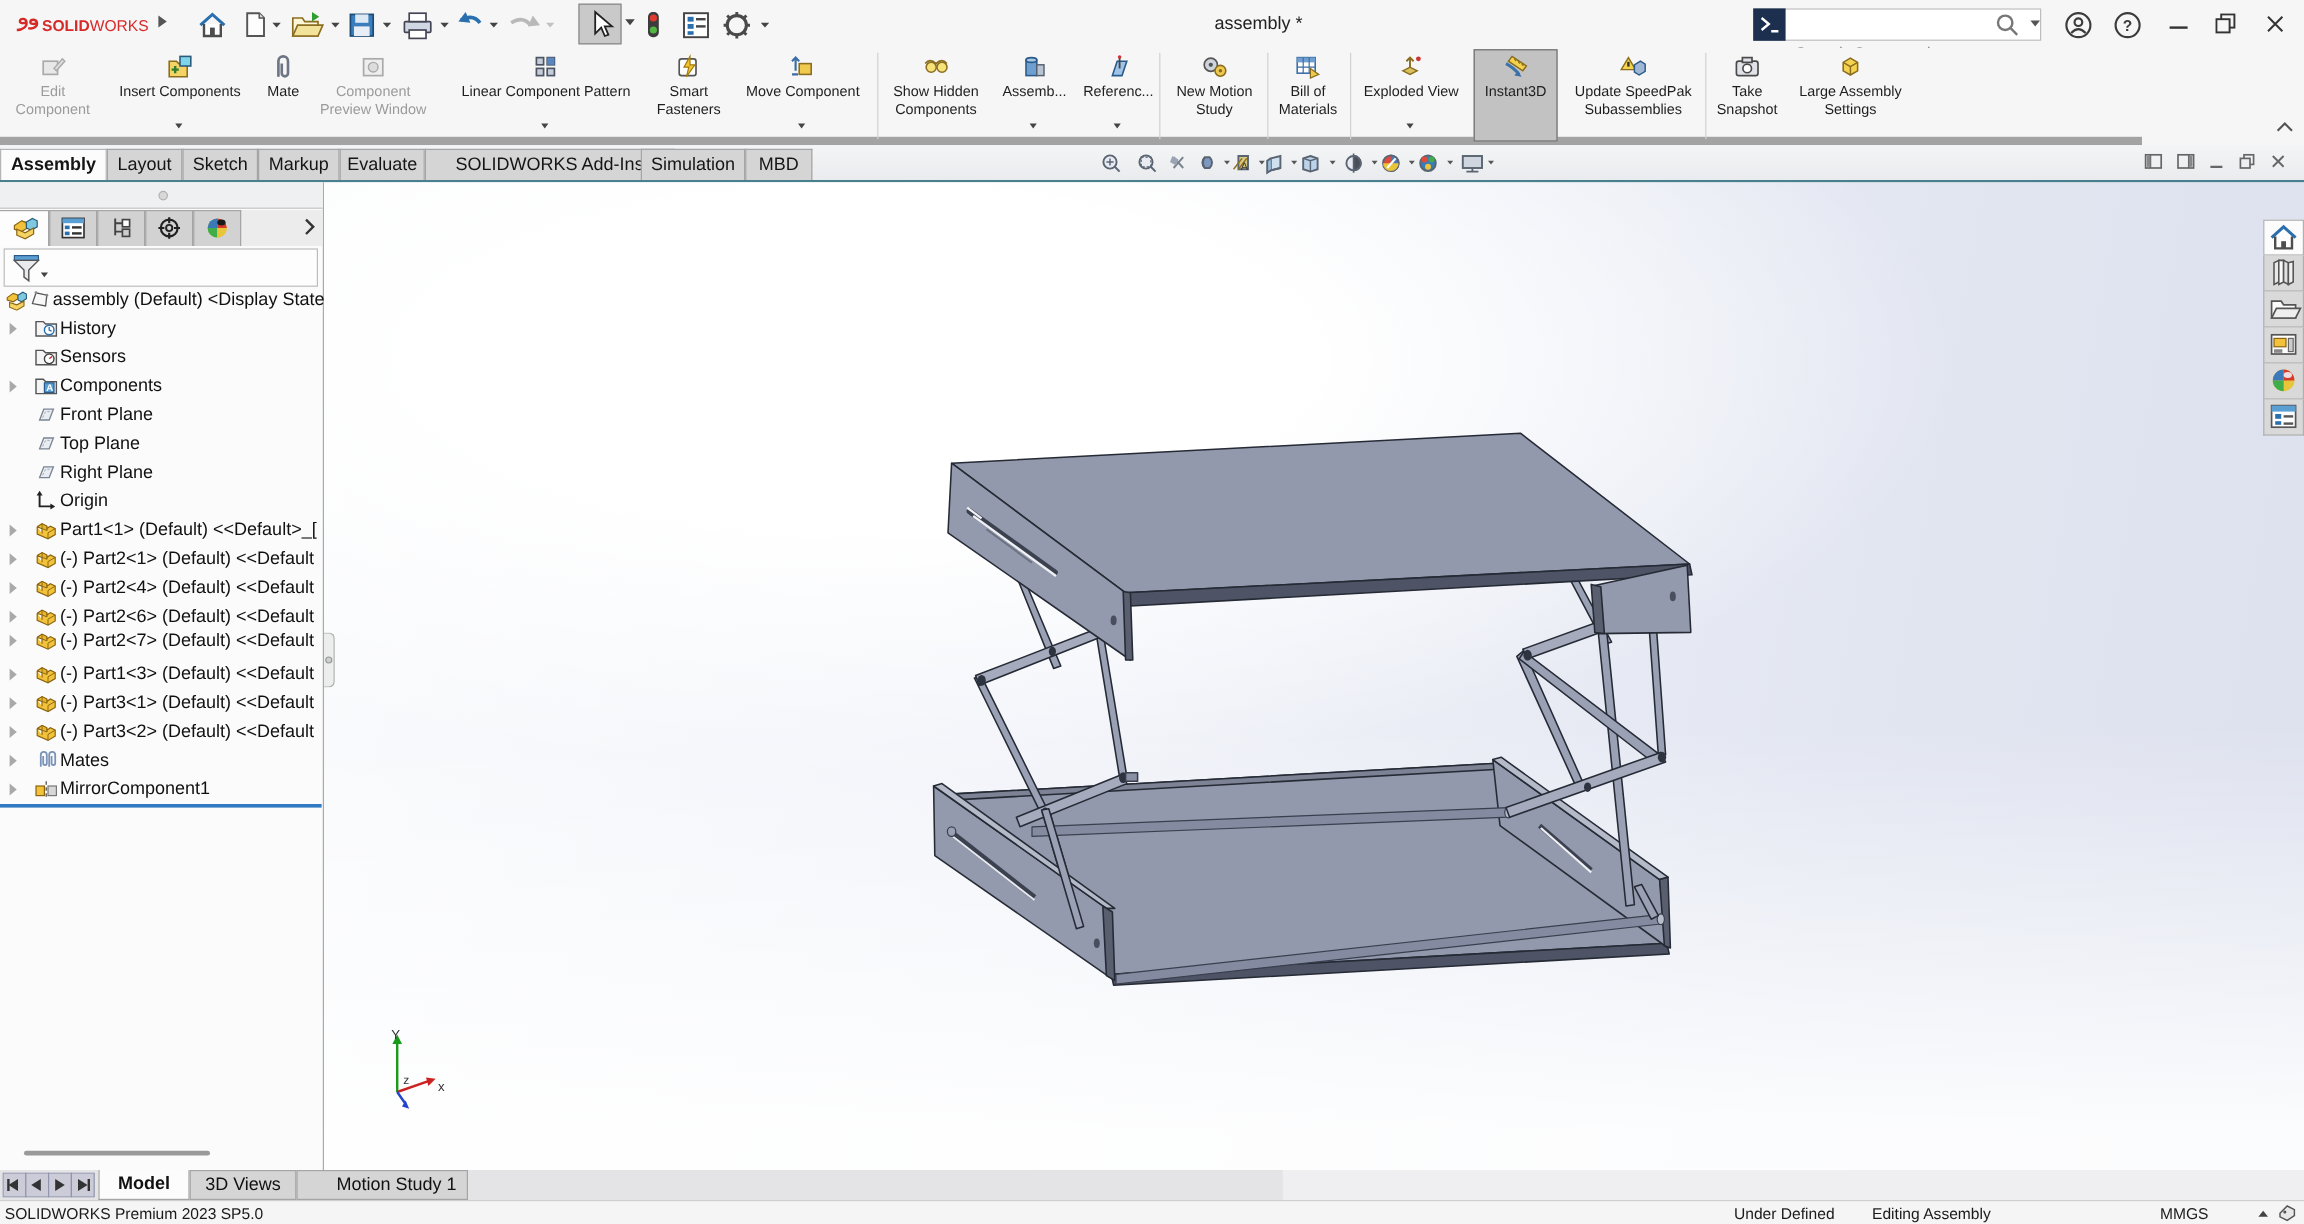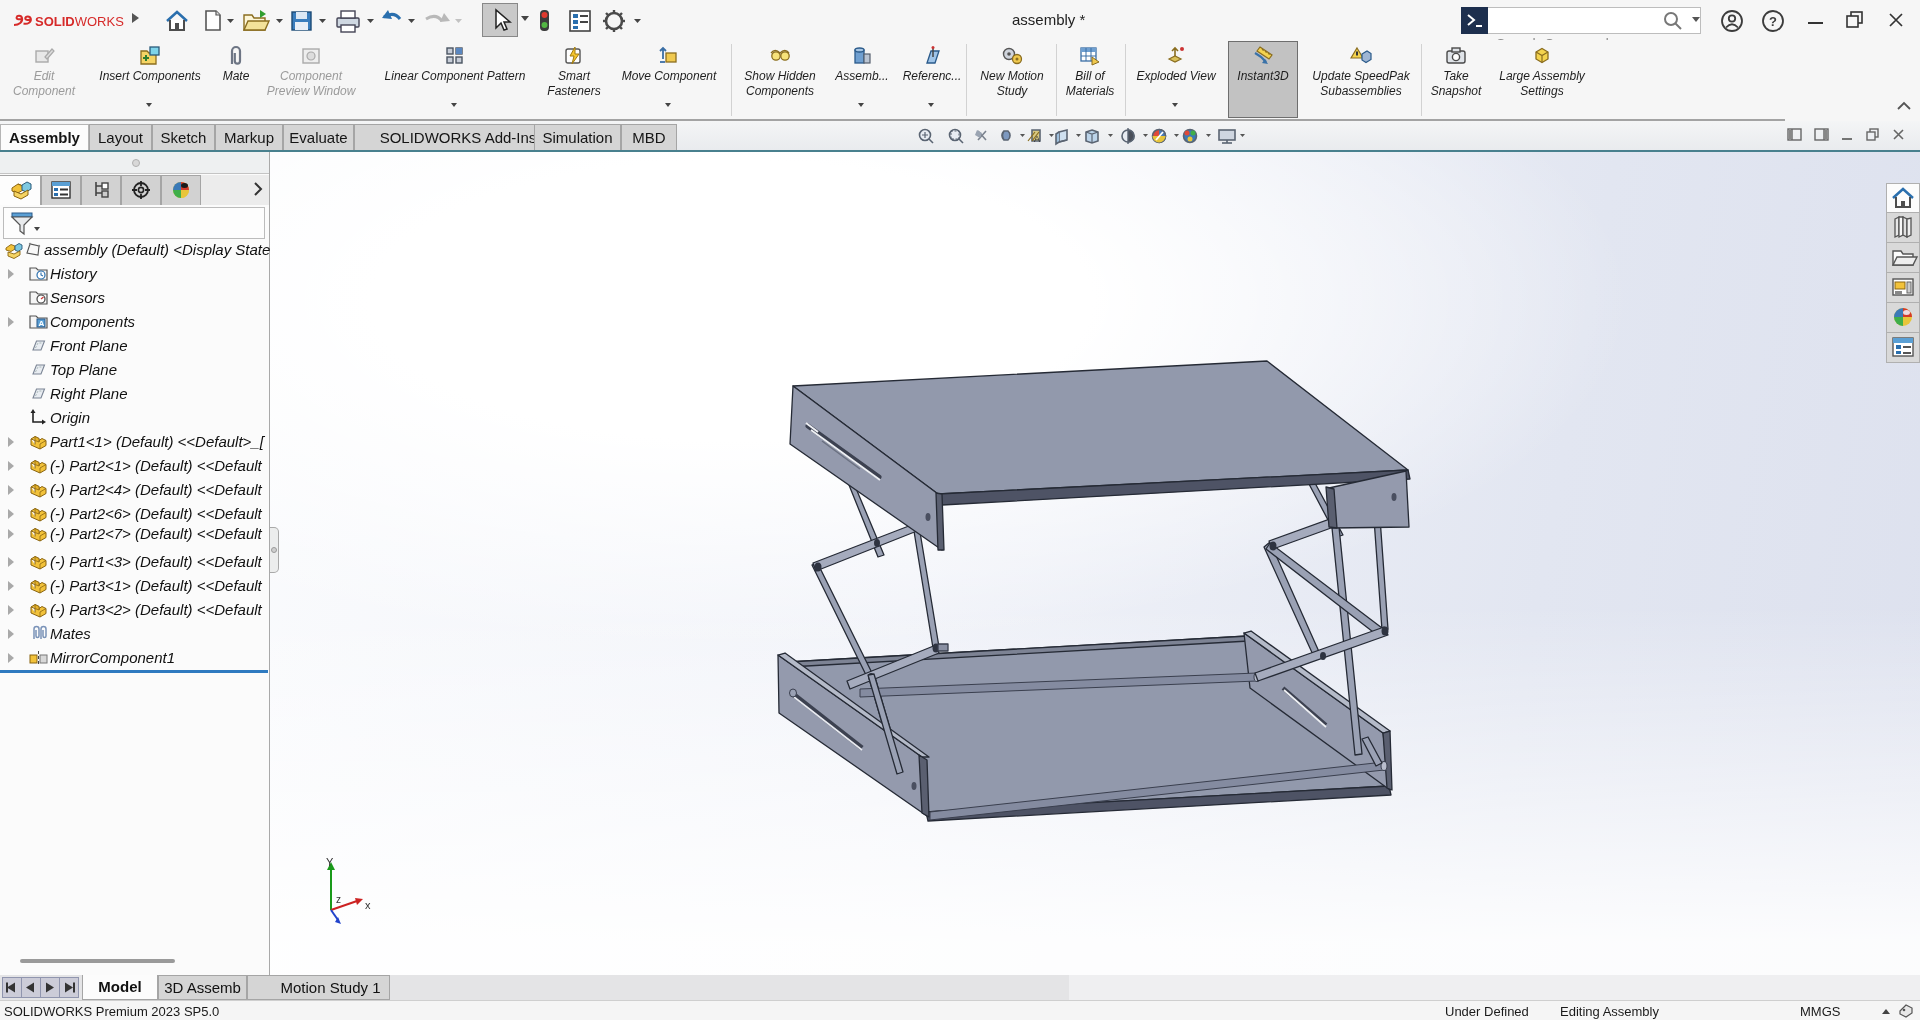--- a/index.html
+++ b/index.html
@@ -1,32 +1,32 @@
 <!DOCTYPE html>
 <html><head>
 <meta charset="utf-8">
 <style>
 *{margin:0;padding:0;box-sizing:border-box;}
 html,body{width:1920px;height:1020px;overflow:hidden;font-family:"Liberation Sans",sans-serif;background:#f6f6f6;}
 .ab{position:absolute;}
 #titlebar{left:0;top:0;width:1920px;height:40px;background:#f6f6f6;}
-#ribbon{left:0;top:40px;width:1785px;height:81px;background:#f6f6f6;border-bottom:2px solid #a3a3a3;font-style:italic;}
+#ribbon{left:0;top:40px;width:1785px;height:81px;background:#f6f6f6;border-bottom:7px solid #a3a3a3;}
 .rb{position:absolute;top:5px;text-align:center;font-size:12px;color:#1e1e1e;line-height:15px;}
 .rb .ic{display:block;margin:0 auto 2px auto;width:22px;height:22px;}
 .rb.dis{color:#9b9b9b;}
 .rsep{position:absolute;top:4px;width:1px;height:72px;background:#d2d2d2;}
 .dda{position:absolute;width:0;height:0;border-left:3.5px solid transparent;border-right:3.5px solid transparent;border-top:4px solid #444;}
 #tabrow{left:0;top:121px;width:1920px;height:29px;background:linear-gradient(#f4f5f6,#e9ebee);}
 .tab{position:absolute;top:3px;height:26px;background:#d5d5d5;border:1px solid #a5a5a5;border-bottom:none;font-size:15px;color:#151515;text-align:center;line-height:25px;}
 .tab.act{background:#fcfcfc;border-color:#b5b5b5;font-weight:bold;}
 #tealline{left:0;top:150px;width:1920px;height:2px;background:#48808e;}
 #viewport{left:270px;top:152px;width:1650px;height:823px;background:radial-gradient(ellipse 900px 350px at 28% 18%, #ffffff 0%, #ffffff 40%, rgba(255,255,255,0) 100%),linear-gradient(rgba(255,255,255,0) 55%, rgba(255,255,255,0.9) 96%),linear-gradient(100deg,#fafbfd 0%,#f1f3f9 40%,#e2e6f1 75%,#dde1ee 100%);}
 #leftpanel{left:0;top:152px;width:270px;height:823px;background:#fbfbfb;border-right:1px solid #a9a9a9;}
 .trow{position:absolute;left:0;width:268px;height:24px;font-size:15px;color:#111;}
-.trow .txt{position:absolute;left:50px;top:3px;white-space:nowrap;font-style:italic;}
+.trow .txt{position:absolute;left:50px;top:3px;white-space:nowrap;}
 .arr{position:absolute;left:8px;top:7px;width:0;height:0;border-top:5px solid transparent;border-bottom:5px solid transparent;border-left:6px solid #a9a9a9;}
 #btabs{left:0;top:975px;width:1920px;height:25px;background:#efeff1;}
 .btab{position:absolute;top:0px;height:25px;background:#d5d5d5;border:1px solid #a5a5a5;font-size:15px;color:#111;text-align:center;line-height:23px;}
 #statusbar{left:0;top:1000px;width:1920px;height:20px;background:#f5f5f5;border-top:1px solid #cfcfcf;font-size:13px;color:#1a1a1a;}
 #taskpane{left:1886px;top:183px;width:34px;}
 .tpb{width:34px;height:30px;background:#d9d9d9;border:1px solid #b0b0b0;border-top:none;position:relative;}
 .tpb.first{border-top:1px solid #b0b0b0;background:#fcfcfc;}
 </style>
 </head>
 <body>
@@ -729,21 +729,21 @@
     <g fill="#333">
         <path d="M5 10.5 l8 -5 l0 10 z"></path>
         <rect x="4" y="5.5" width="2" height="10"></rect>
         <path d="M24 10.5 l8 -5 l0 10 z"></path>
         <path d="M44 5.5 l8 5 l-8 5 z"></path>
         <path d="M63 5.5 l8 5 l-8 5 z"></path>
         <rect x="71" y="5.5" width="2" height="10"></rect>
       </g>
   </svg>
   <div class="btab" style="left:82px;width:76px;background:#fcfcfc;font-weight:bold;border-top:none;">Model</div>
-  <div class="btab" style="left:158px;width:89px;">3D Assemb</div>
+  <div class="btab" style="left:158px;width:89px;">3D Views</div>
   <div class="btab" style="left:247px;width:143px;padding-left:24px;">Motion Study 1</div>
 </div>
 <div class="ab" id="statusbar">
   <div class="ab" style="left:4px;top:3px;">SOLIDWORKS Premium 2023 SP5.0</div>
   <div class="ab" style="left:1445px;top:3px;">Under Defined</div>
   <div class="ab" style="left:1560px;top:3px;">Editing Assembly</div>
   <div class="ab" style="left:1800px;top:3px;">MMGS</div>
   <div class="ab" style="left:1882px;top:8px;width:0;height:0;border-left:4px solid transparent;border-right:4px solid transparent;border-bottom:5px solid #444;"></div>
   <svg class="ab" style="left:1898px;top:2px" width="17" height="16" viewBox="0 0 17 16">
       <path d="M2 8 L8 2 L14 5 L14 10 L8 14 L2 11 Z" fill="#e8e8e8" stroke="#555" stroke-width="1.2"></path>

